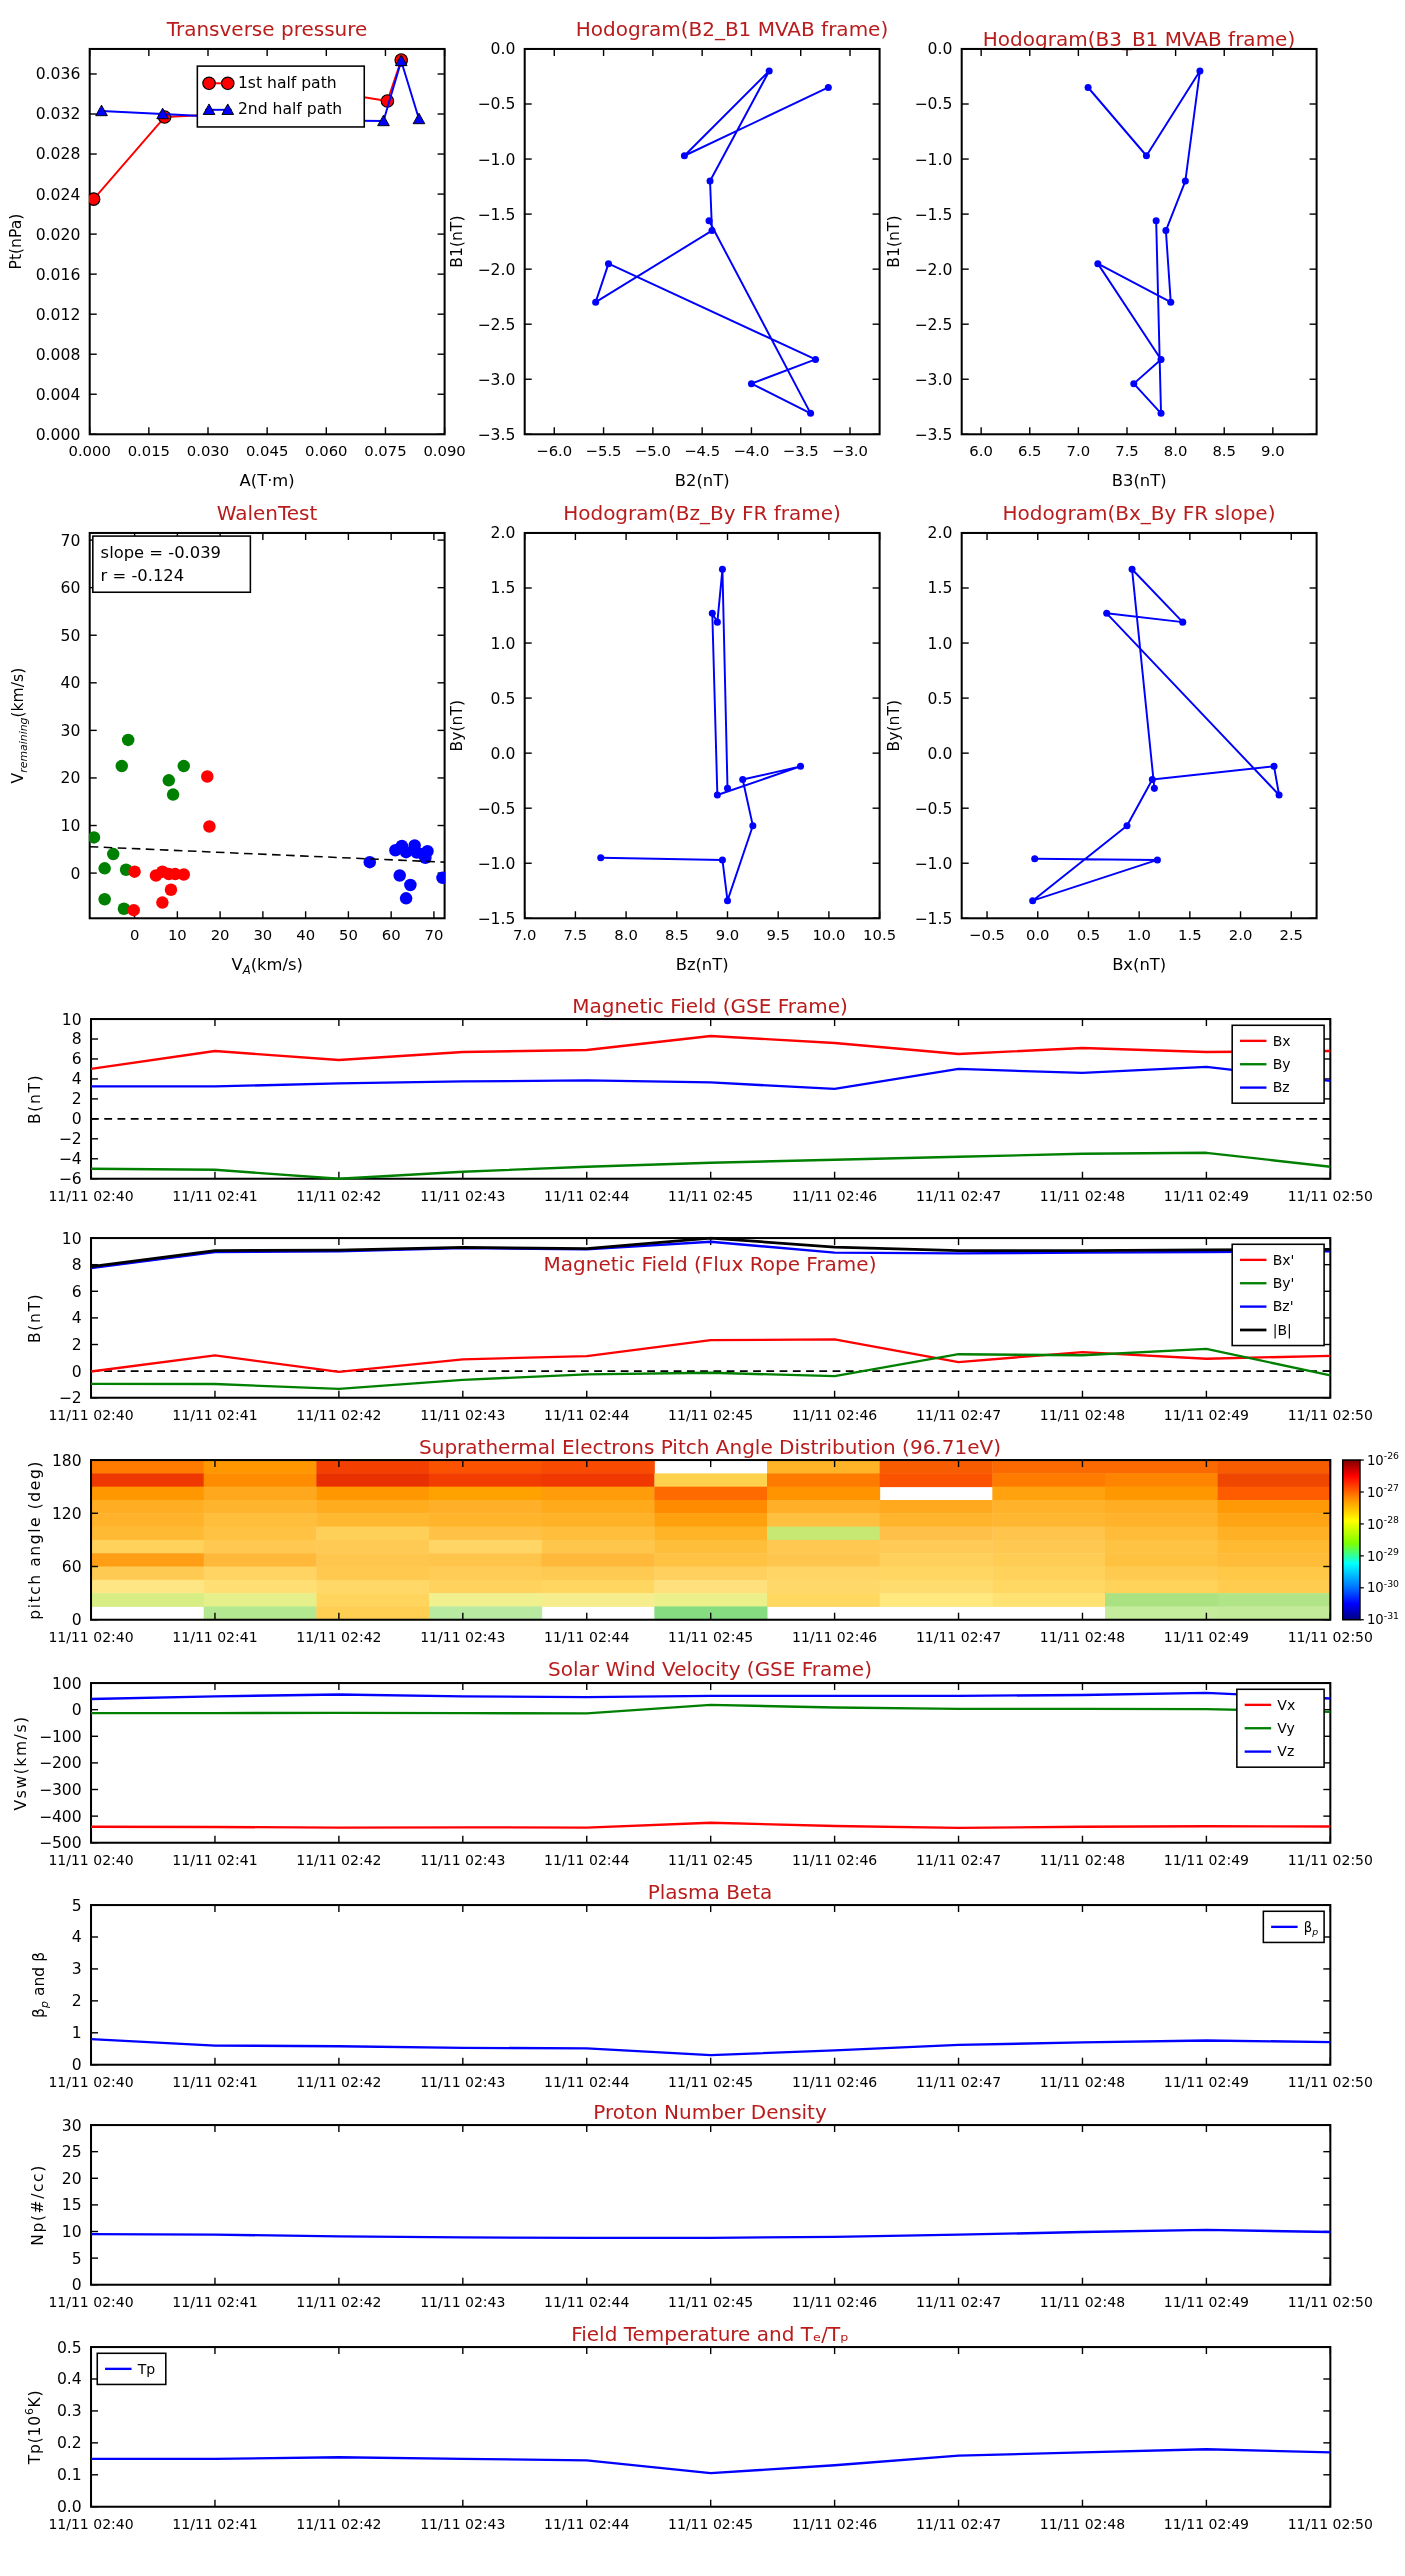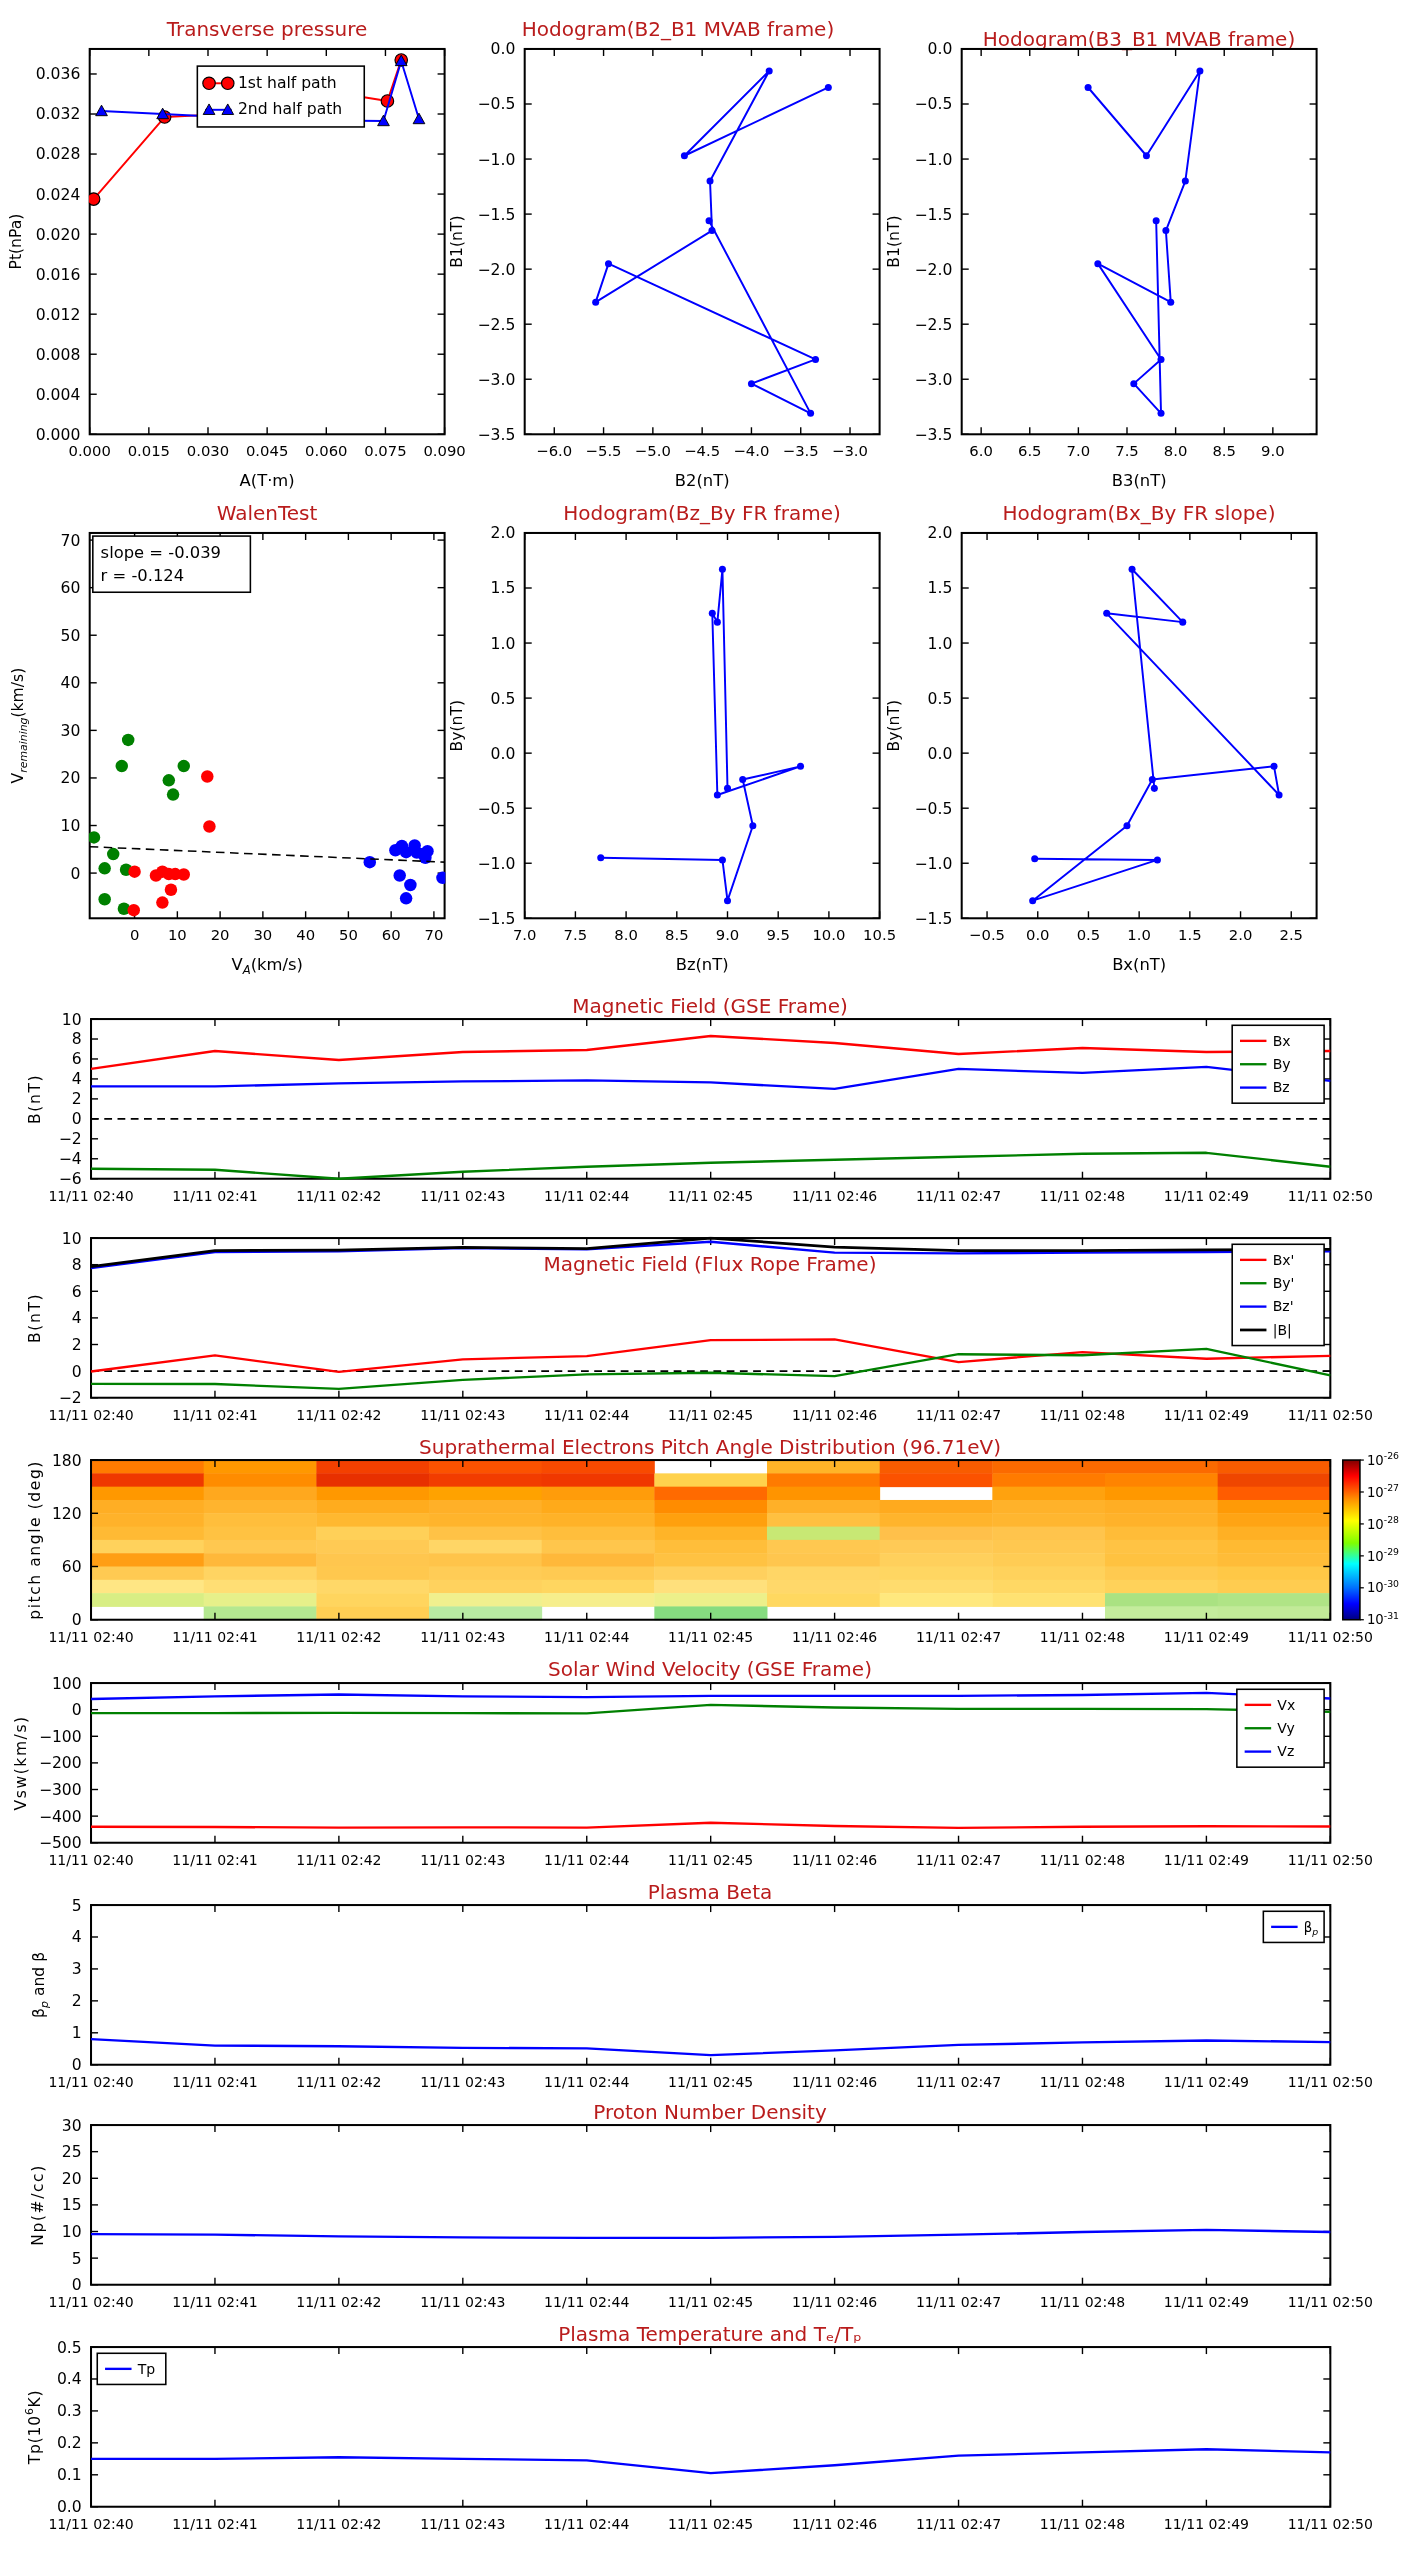--- a/index.html
+++ b/index.html
@@ -9,32 +9,32 @@
               color:#b91c1c;white-space:nowrap;}
   svg.plot{position:absolute;overflow:visible;}
   svg text{font-family:"DejaVu Sans",sans-serif;fill:#000;}
 </style>
 </head>
 <body>
 
 <div class="figure">
 
   <div class="plot-title" style="left:267px;top:17px">Transverse pressure</div>
-  <div class="plot-title" style="left:678px;top:17px">Hodogram(B2_B1 MVAB frame)</div>
+  <div class="plot-title" style="left:732px;top:17px">Hodogram(B2_B1 MVAB frame)</div>
   <div class="plot-title" style="left:1139px;top:27px">Hodogram(B3_B1 MVAB frame)</div>
   <div class="plot-title" style="left:267px;top:501px">WalenTest</div>
   <div class="plot-title" style="left:702px;top:501px">Hodogram(Bz_By FR frame)</div>
   <div class="plot-title" style="left:1139px;top:501px">Hodogram(Bx_By FR slope)</div>
   <div class="plot-title" style="left:710px;top:994px">Magnetic Field (GSE Frame)</div>
   <div class="plot-title" style="left:710px;top:1252px">Magnetic Field (Flux Rope Frame)</div>
   <div class="plot-title" style="left:710px;top:1435px">Suprathermal Electrons Pitch Angle Distribution (96.71eV)</div>
   <div class="plot-title" style="left:710px;top:1657px">Solar Wind Velocity (GSE Frame)</div>
   <div class="plot-title" style="left:710px;top:1880px">Plasma Beta</div>
   <div class="plot-title" style="left:710px;top:2100px">Proton Number Density</div>
-  <div class="plot-title" style="left:710px;top:2322px">Plasma Temperature and Tₑ/Tₚ</div>
+  <div class="plot-title" style="left:710px;top:2322px">Field Temperature and Tₑ/Tₚ</div>
 
   <svg class="plot" style="left:0;top:7.8px" width="468" height="500" viewBox="0 0 600 640">
       <g>
         <line x1="115" y1="546" x2="115" y2="537" stroke="#000" stroke-width="1.8"></line>
         <line x1="115" y1="52" x2="115" y2="61" stroke="#000" stroke-width="1.8"></line>
         <text x="115" y="574" font-size="19" text-anchor="middle"><tspan>0.000</tspan></text>
         <line x1="190.83333333333331" y1="546" x2="190.83333333333331" y2="537" stroke="#000" stroke-width="1.8"></line>
         <line x1="190.83333333333331" y1="52" x2="190.83333333333331" y2="61" stroke="#000" stroke-width="1.8"></line>
         <text x="190.83333333333331" y="574" font-size="19" text-anchor="middle"><tspan>0.015</tspan></text>
         <line x1="266.66666666666663" y1="546" x2="266.66666666666663" y2="537" stroke="#000" stroke-width="1.8"></line>

